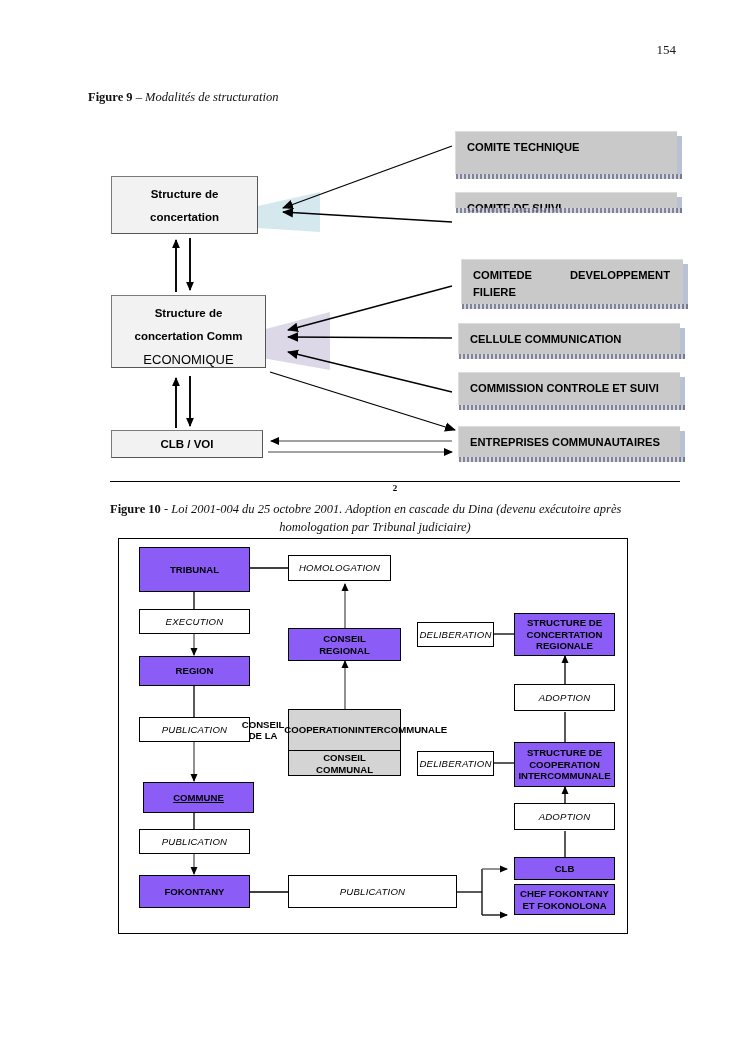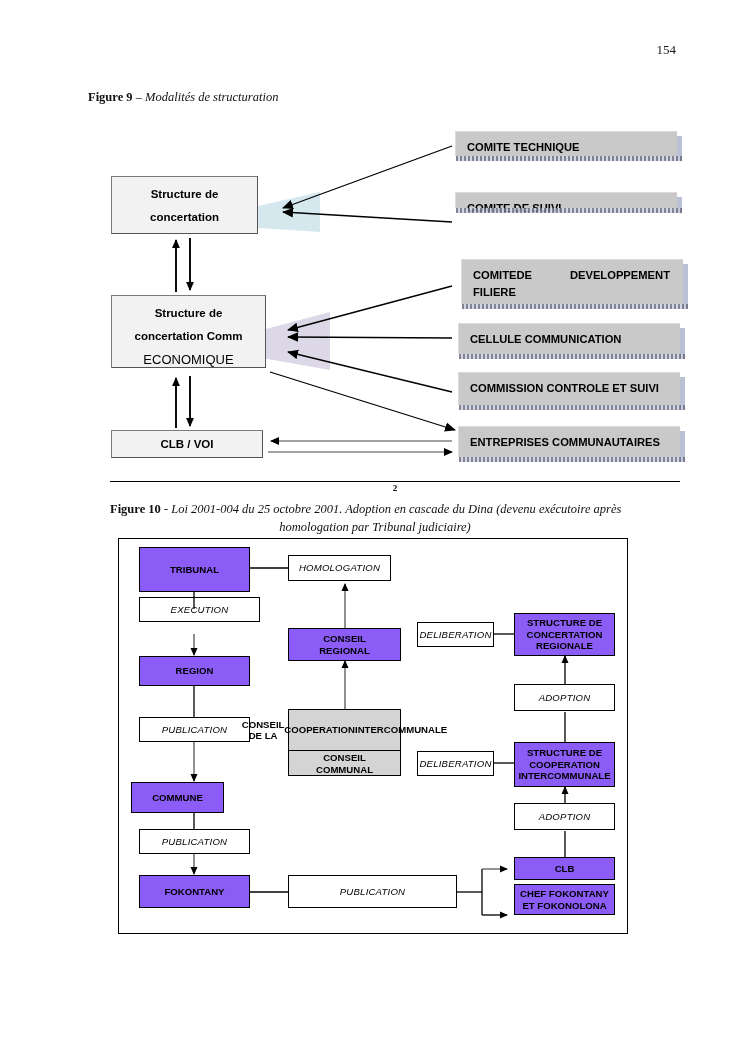--- a/index.html
+++ b/index.html
@@ -269,21 +269,21 @@
     <span class="ln">Structure de</span>
     <span class="ln">concertation Comm</span>
     <span class="ln serif">ECONOMIQUE</span>
 
   </div>
 
   <div class="f9-left-box" style="left:111px; top:430px; width:152px; height:28px; padding-top:0;">
     <span class="ln" style="line-height:27px;">CLB / VOI</span>
   </div>
 
-  <div class="f9-right-box" style="left:455px; top:131px; width:222px; height:25px;">
+  <div class="f9-right-box" style="left:455px; top:131px; width:222px; height:43px;">
     <div class="rb-row">
       <span>COMITE TECHNIQUE</span>
     </div>
   </div>
 
   <div class="f9-right-box" style="left:455px; top:192px; width:222px; height:16px;">
     <div class="rb-row">
       <span>COMITE DE SUIVI</span>
     </div>
   </div>
@@ -360,33 +360,33 @@
     <line x1="338" y1="353" x2="363" y2="353" stroke="#000" stroke-width="1.3"></line>
     <line x1="363" y1="330" x2="363" y2="376" stroke="#000" stroke-width="1.3"></line>
     <line x1="363" y1="330" x2="388" y2="330" stroke="#555" stroke-width="1.3" marker-end="url(#a10)"></line>
     <line x1="363" y1="376" x2="388" y2="376" stroke="#000" stroke-width="1.3" marker-end="url(#a10)"></line>
   </svg>
 
   <div class="f10-box solid" style="left:20px; top:8px; width:111px; height:45px;">
     <span class="bl">TRIBUNAL</span>
   </div>
 
-  <div class="f10-box hollow" style="left:20px; top:58px; width:121px; height:25px;">
+  <div class="f10-box hollow" style="left:20px; top:70px; width:111px; height:25px;">
     <span class="bl">EXECUTION</span>
   </div>
 
   <div class="f10-box solid" style="left:20px; top:117px; width:111px; height:30px;">
     <span class="bl">REGION</span>
   </div>
 
   <div class="f10-box hollow" style="left:20px; top:178px; width:111px; height:25px;">
     <span class="bl">PUBLICATION</span>
   </div>
 
-  <div class="f10-box solid" style="left:12px; top:243px; width:93px; height:31px;">
+  <div class="f10-box solid" style="left:24px; top:243px; width:111px; height:31px;text-decoration:underline;">
     <span class="bl">COMMUNE</span>
   </div>
 
   <div class="f10-box hollow" style="left:20px; top:290px; width:111px; height:25px;">
     <span class="bl">PUBLICATION</span>
   </div>
 
   <div class="f10-box solid" style="left:20px; top:336px; width:111px; height:33px;">
     <span class="bl">FOKONTANY</span>
   </div>

